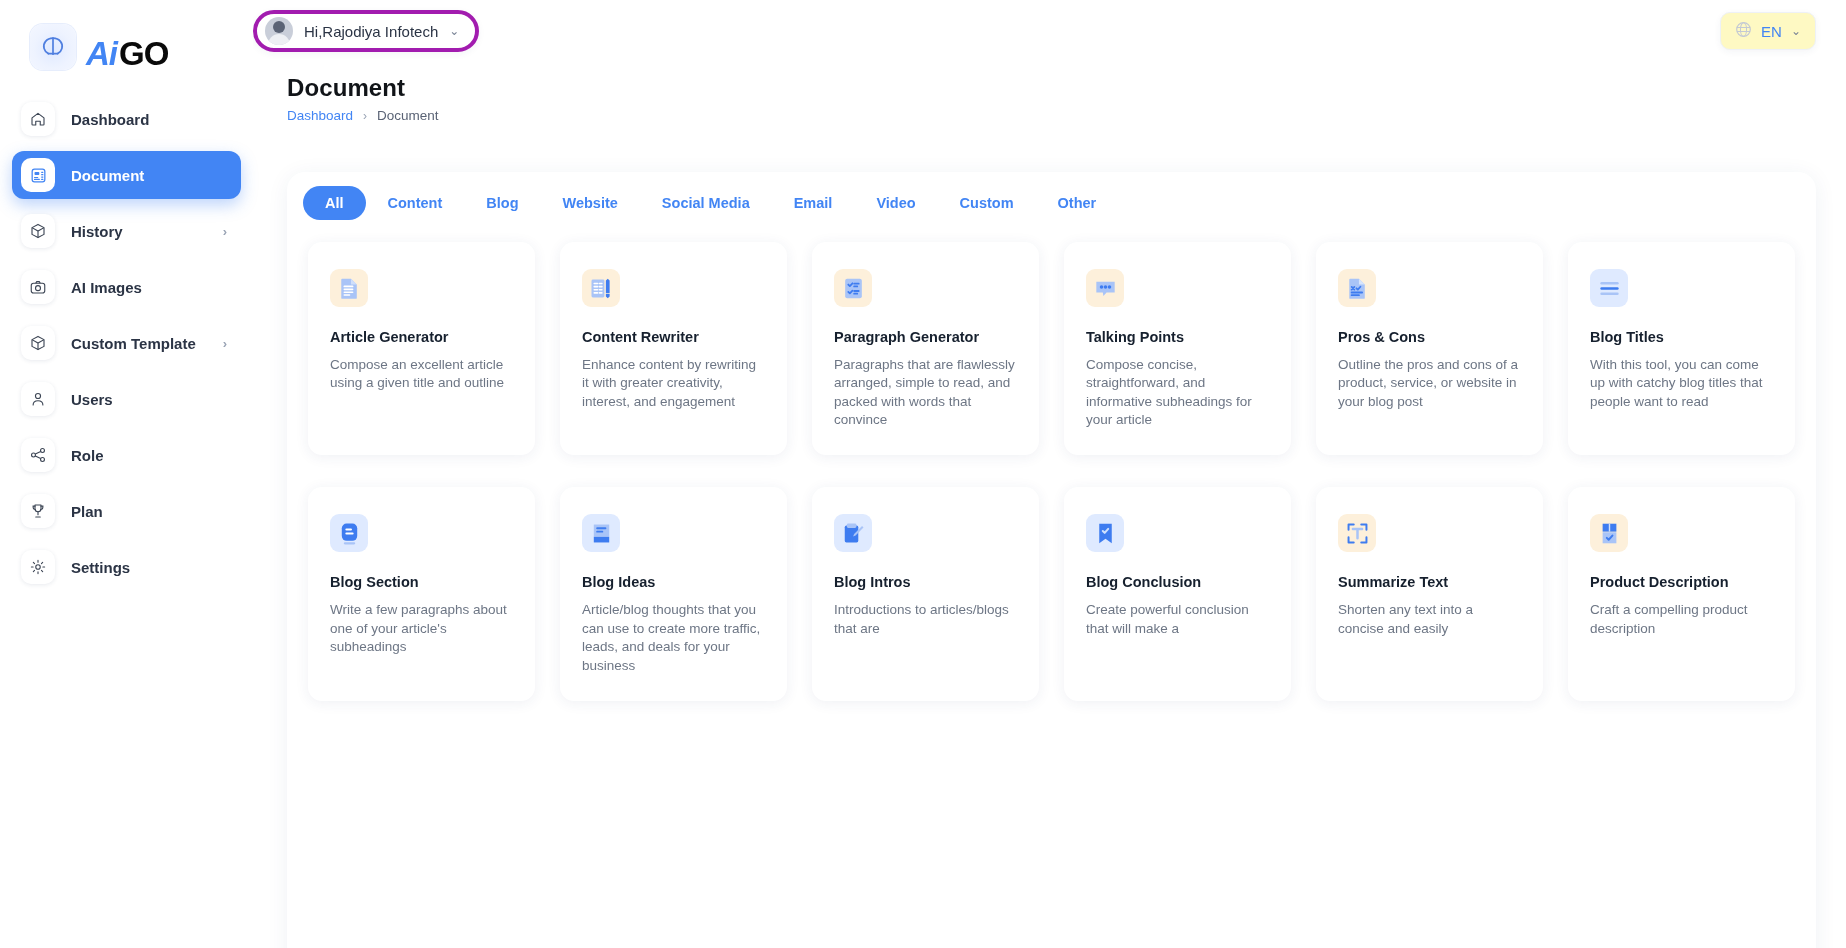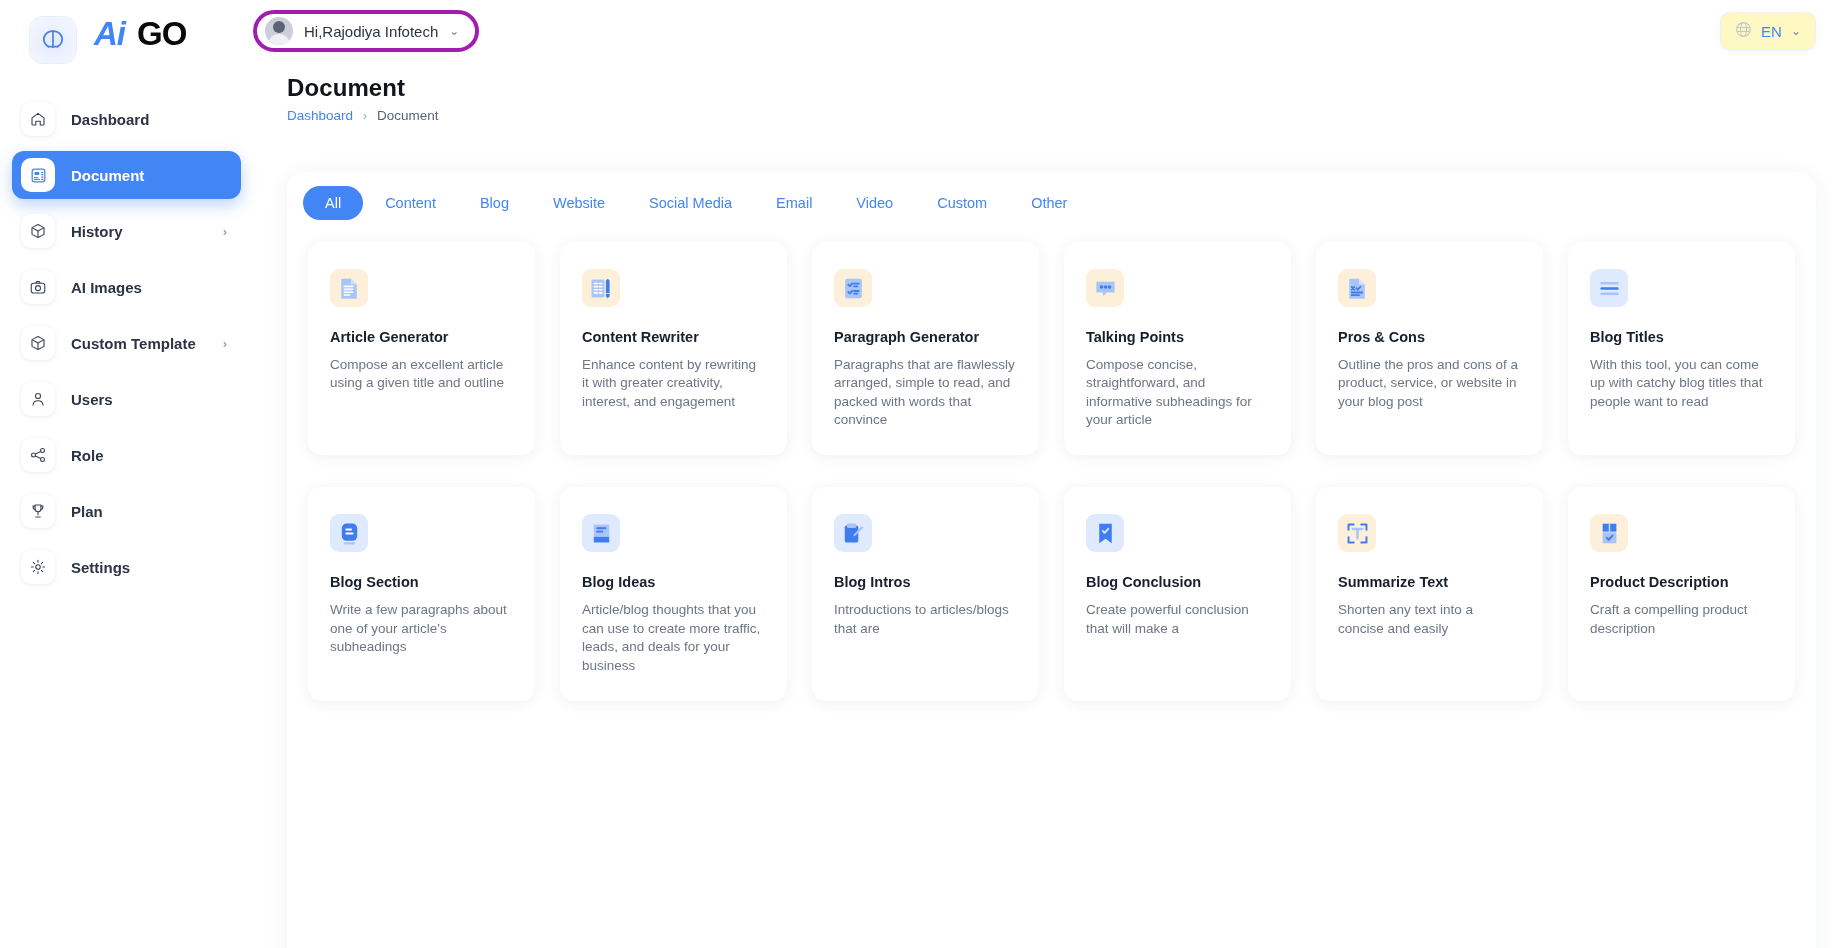--- a/index.html
+++ b/index.html
@@ -22,42 +22,42 @@
   .sidebar {
     position: absolute;
     left: 0; top: 0;
     width: 253px;
     height: 948px;
     background: #ffffff;
     z-index: 5;
   }
   .brand {
     display: flex;
-    align-items: flex-start;
-    gap: 18px;
+    align-items: flex-end;
+    gap: 10px;
     padding: 17px 0 0 30px;
     height: 70px;
   }
   .brand-mark {
     width: 46px; height: 46px;
     border-radius: 13px;
     background: radial-gradient(circle at 50% 55%, #dfe9ff 0%, #eef3ff 55%, #f4f7ff 100%);
     display: flex; align-items: center; justify-content: center;
     box-shadow: 0 0 0 1px rgba(210,223,250,.55);
   }
   .brand-word {
     display: flex;
     align-items: center;
     font-size: 33px;
     font-weight: 800;
     letter-spacing: -1px;
     line-height: 1;
   }
   .brand-ai { color: #4285f4; font-style: italic; font-weight: 800; }
-  .brand-go { color: #0a0a0a; font-weight: 800; margin-left: 12px; }
+  .brand-go { color: #0a0a0a; font-weight: 800; margin-left: 2px; }
 
   .nav { margin-top: 25px; padding: 0 12px; }
   .nav-item {
     position: relative;
     display: flex;
     align-items: center;
     gap: 16px;
     height: 48px;
     margin: 0 0 8px 0;
     padding: 0 14px 0 9px;
@@ -190,20 +190,21 @@
     gap: 0px;
     padding: 14px 0 0 16px;
   }
   .tab {
     font-size: 14.5px;
     color: #4285f4;
     padding: 9px 22px;
     border-radius: 20px;
     cursor: pointer;
     white-space: nowrap;
+    font-weight: bold;
   }
   .tab.active {
     background: #4285f4;
     color: #ffffff;
   }
 
   .grid {
     display: grid;
     grid-template-columns: repeat(6, 1fr);
     gap: 32px 25px;

